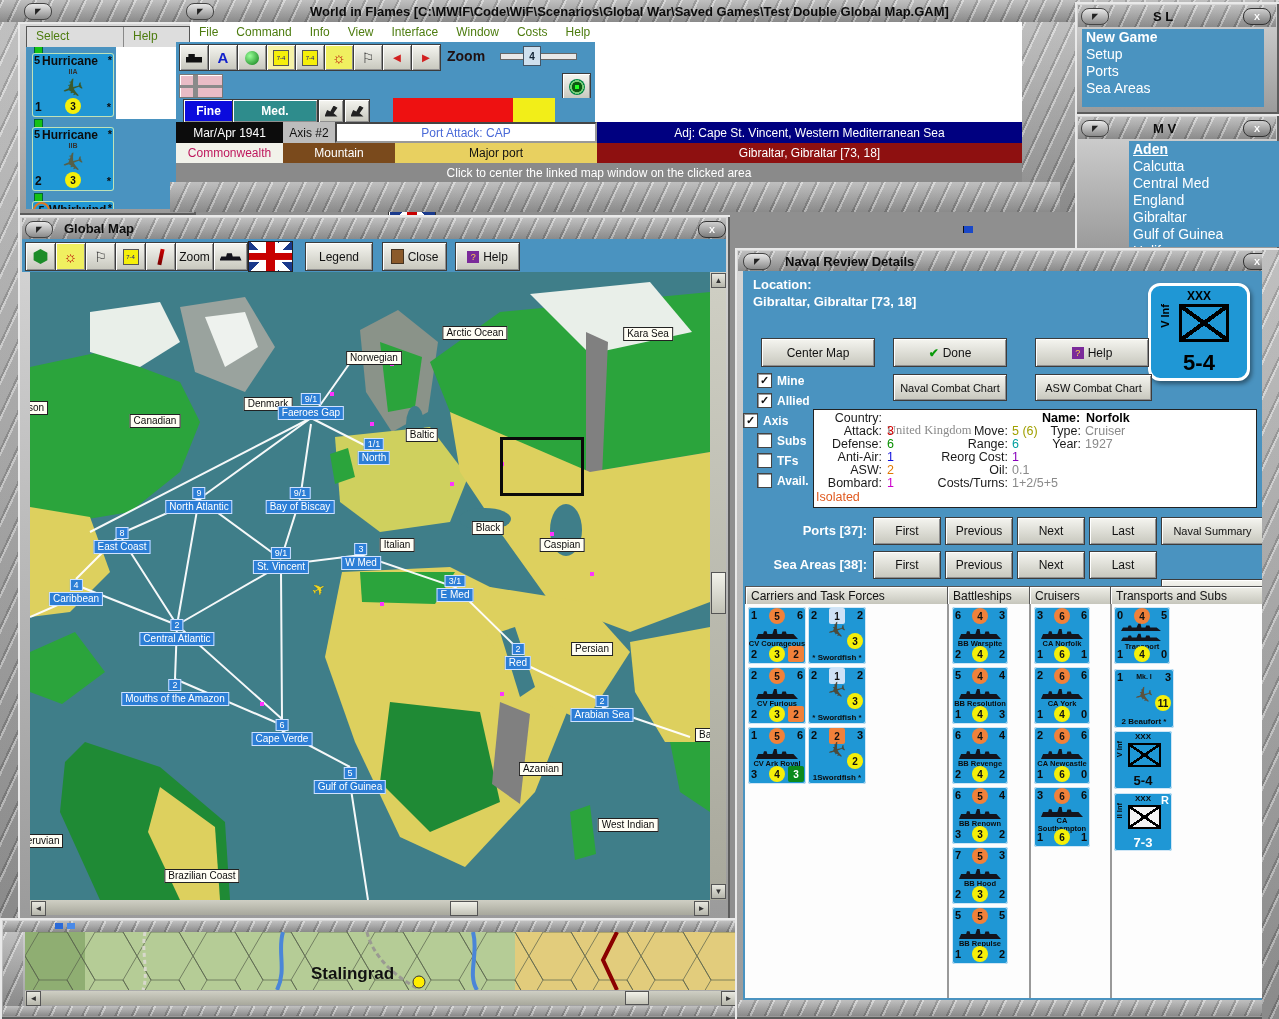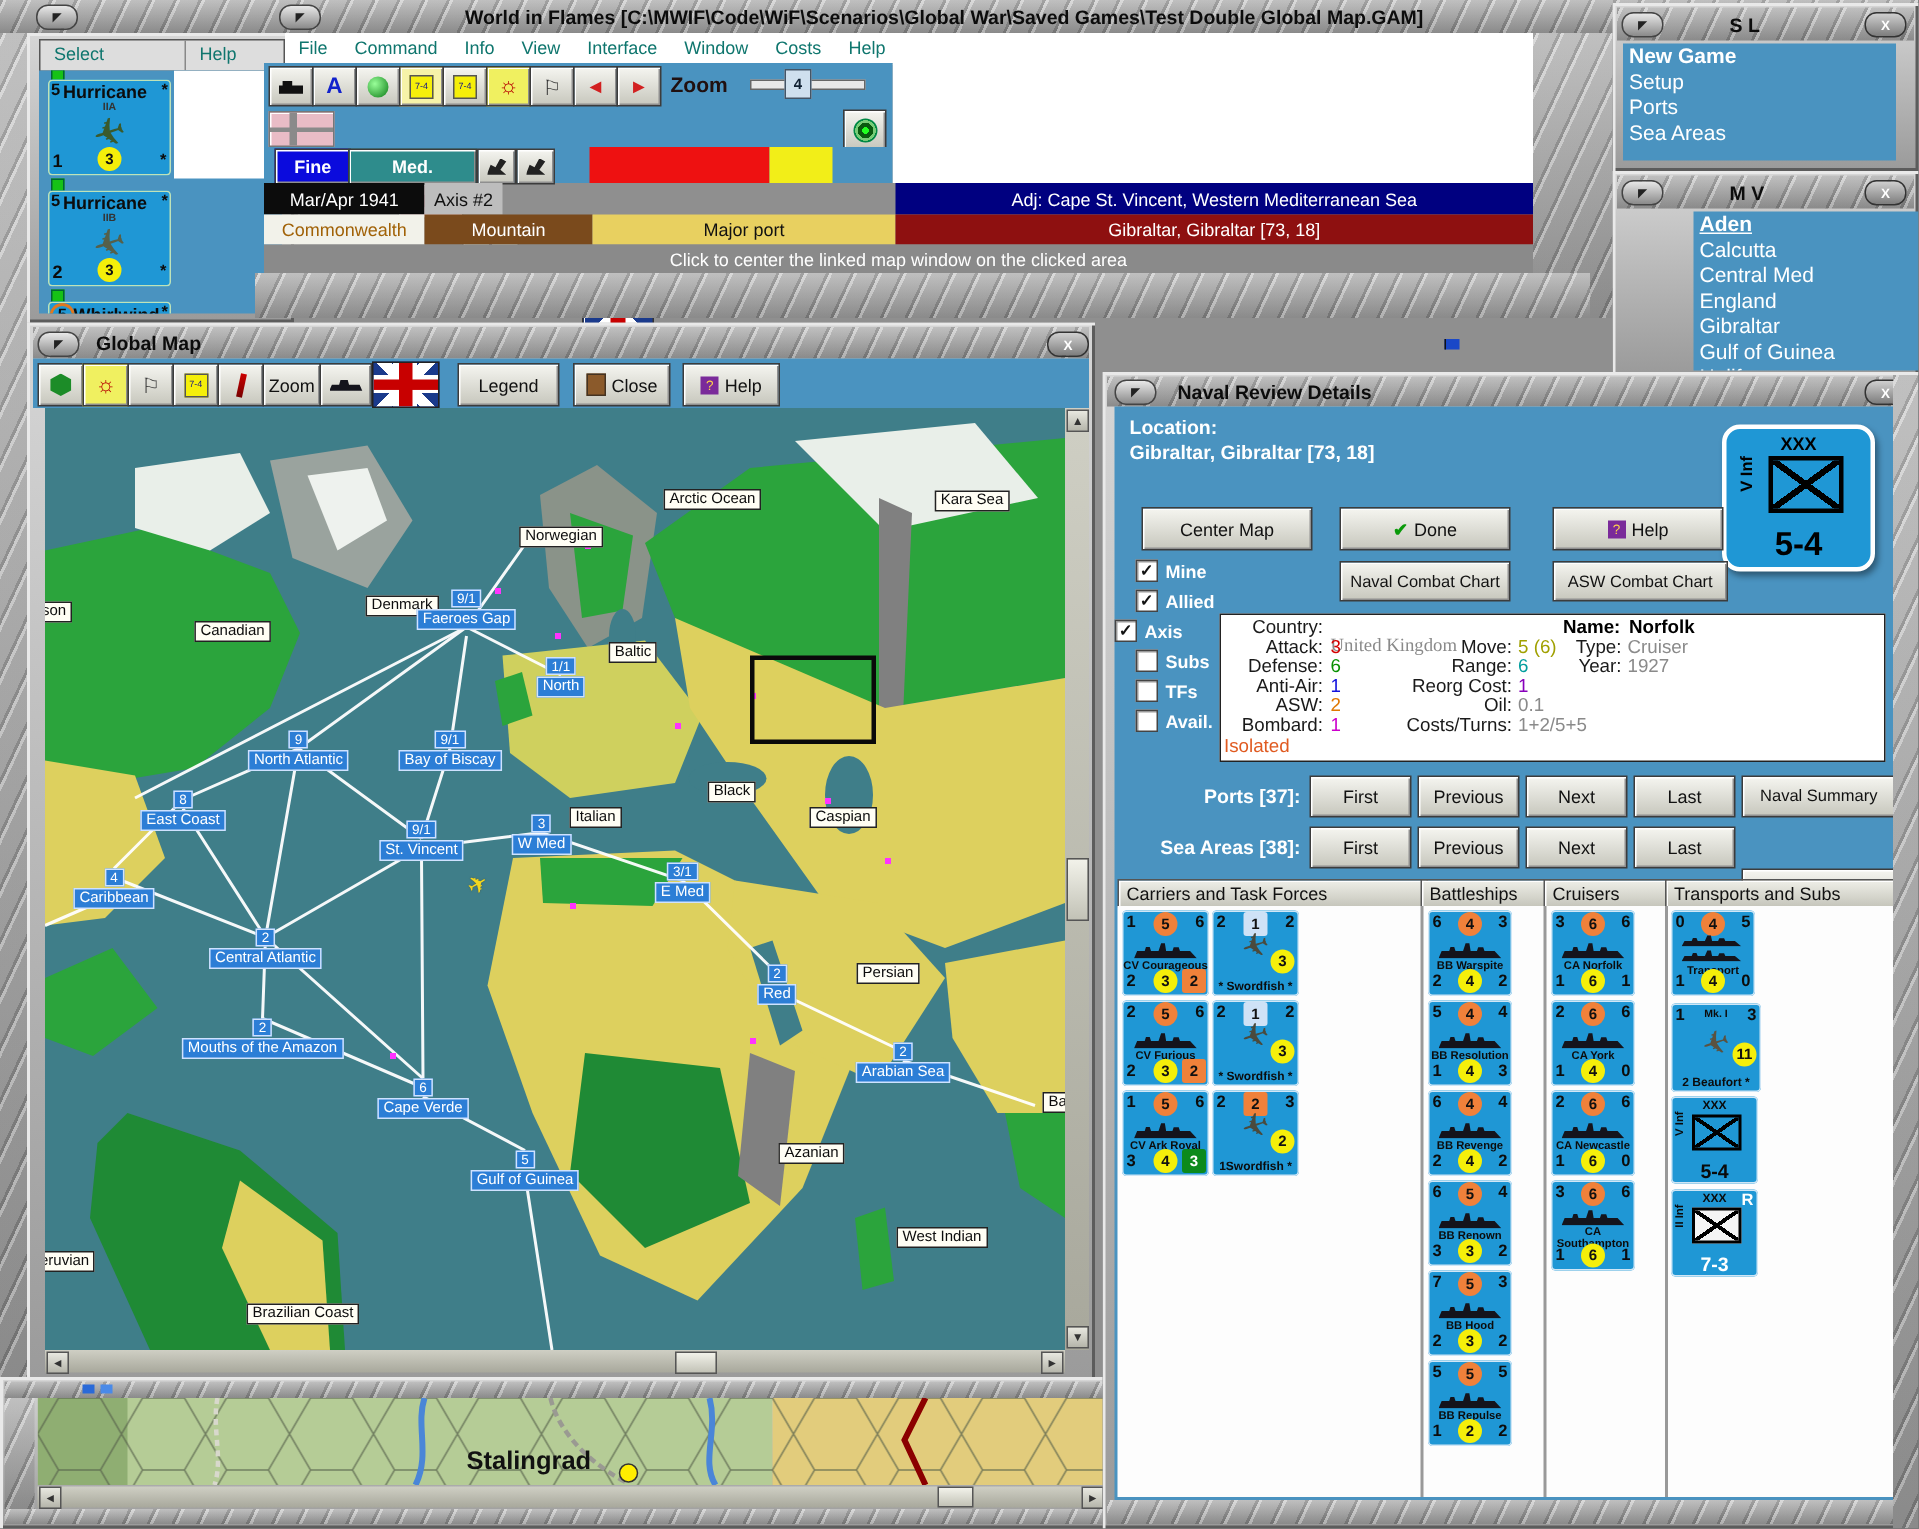--- a/index.html
+++ b/index.html
@@ -6,21 +6,21 @@
   #page{position:relative;width:1279px;height:1019px;overflow:hidden;background:#8f8f8f;}
   .a{position:absolute;}
   .tex{background:repeating-linear-gradient(115deg,rgba(0,0,0,.20) 0 2px,rgba(255,255,255,.30) 2px 4px,rgba(110,110,110,.12) 4px 15px),linear-gradient(180deg,#cbcbcb,#8e8e8e);}
   .chrome{background:linear-gradient(180deg,#d6d6d6,#9a9a9a);}
   .frame{box-shadow:inset 2px 2px 0 #e9e9e9, inset -2px -2px 0 #5c5c5c;}
   .tb-title{font-weight:bold;font-size:13px;color:#0c0c0c;white-space:nowrap;}
   .btn{display:flex;align-items:center;justify-content:center;gap:4px;background:linear-gradient(180deg,#f5f5f0,#c7c7bd);border:1px solid #3c3c3c;box-shadow:inset 1px 1px 0 #ffffff, inset -1px -1px 0 #8f8f8f;font-size:12px;color:#111;cursor:default;white-space:nowrap;}
   .blue{background:#4a93c0;}
   .knob{width:26px;height:15px;border-radius:8px;background:linear-gradient(180deg,#e8e8e8,#8a8a8a);border:1px solid #444;display:flex;align-items:center;justify-content:center;font-size:8px;color:#222;}
   .xbtn{width:26px;height:15px;border-radius:8px;background:linear-gradient(180deg,#cfcfcf,#7d7d7d);border:1px solid #333;display:flex;align-items:center;justify-content:center;font-size:9px;font-weight:bold;color:#fff;}
-  .menu-item{font-size:12px;color:#0f766e;padding:2px 9px;}
+  .menu-item{font-size:12px;color:#4d7c0f;padding:2px 9px;}
   .ctr{position:absolute;background:#1f97d5;border-radius:3px;box-shadow:inset 0 0 0 1px #cfe6f6;color:#0a0a0a;}
   .num{position:absolute;font-size:11px;font-weight:bold;line-height:1;color:#0c0c0c;}
   .tl{left:3px;top:3px;} .tr{right:3px;top:3px;} .bl{left:3px;bottom:4px;} .br{right:3px;bottom:4px;}
   .circ{position:absolute;width:16px;height:16px;border-radius:50%;display:flex;align-items:center;justify-content:center;font-size:10px;font-weight:bold;color:#111;}
   .tc{left:50%;top:1px;transform:translateX(-50%);} .bc{left:50%;bottom:2px;transform:translateX(-50%);}
   .oc{background:#f0813a;} .yc{background:#f5ef0a;}
   .sq{border-radius:2px;} .sqo{background:#f0813a;} .sqg{background:#0c8a1c;color:#fff;} .sqb{background:#cfe2f6;}
   .shp{position:absolute;left:8px;top:21px;width:42px;height:11px;background:#14141c;clip-path:polygon(0 100%,5% 55%,17% 55%,19% 30%,25% 30%,27% 55%,39% 55%,43% 8%,49% 8%,51% 55%,61% 55%,63% 32%,71% 32%,73% 55%,89% 55%,100% 100%);}
   .shipname{position:absolute;left:0;right:0;top:33px;text-align:center;font-size:7.5px;font-weight:bold;color:#0c0c0c;line-height:1.05;}
   .planeg{position:absolute;left:50%;top:24px;transform:translate(-50%,-50%) rotate(-18deg) scaleX(-1);font-size:22px;color:#4a4a3c;}
@@ -204,25 +204,28 @@
   <div class="a" style="left:393px;top:98px;width:120px;height:24px;background:#ee1111;"></div>
   <div class="a" style="left:513px;top:98px;width:42px;height:24px;background:#f2ee18;"></div>
   <div class="a uj" style="left:555px;top:98px;width:37px;height:24px;"></div>
 
   <div class="a" style="left:176px;top:122px;width:107px;height:21px;background:#0c0c0c;color:#fff;display:flex;align-items:center;justify-content:center;font-size:12px;">
       <span>Mar/Apr 1941</span>
     </div>
   <div class="a" style="left:283px;top:122px;width:52px;height:21px;background:#bdbdbd;color:#111;display:flex;align-items:center;justify-content:center;font-size:12px;">
       <span>Axis #2</span>
     </div>
+  <div class="a" style="left:335px;top:122px;width:262px;height:21px;background:#fff;border:2px inset #999;display:flex;align-items:center;justify-content:center;font-size:12px;color:#4a6ad8;box-sizing:border-box;">
+      <span>Port Attack: CAP</span>
+    </div>
   <div class="a" style="left:597px;top:122px;width:425px;height:21px;background:#000080;color:#fff;display:flex;align-items:center;justify-content:center;font-size:12px;">
       <span>Adj: Cape St. Vincent, Western Mediterranean Sea</span>
     </div>
 
-  <div class="a" style="left:176px;top:143px;width:107px;height:20px;background:#f2f2ea;color:#a16207;display:flex;align-items:center;justify-content:center;font-size:12px;">
+  <div class="a" style="left:176px;top:143px;width:107px;height:20px;background:#f2f2ea;color:#be185d;display:flex;align-items:center;justify-content:center;font-size:12px;">
       <span>Commonwealth</span>
     </div>
   <div class="a" style="left:283px;top:143px;width:112px;height:20px;background:#7a4a1c;color:#fff;display:flex;align-items:center;justify-content:center;font-size:12px;">
       <span>Mountain</span>
     </div>
   <div class="a" style="left:395px;top:143px;width:202px;height:20px;background:#e8d060;color:#111;display:flex;align-items:center;justify-content:center;font-size:12px;">
       <span>Major port</span>
     </div>
   <div class="a" style="left:597px;top:143px;width:425px;height:20px;background:#8e1010;color:#fff;display:flex;align-items:center;justify-content:center;font-size:12px;">
       <span>Gibraltar, Gibraltar [73, 18]</span>

